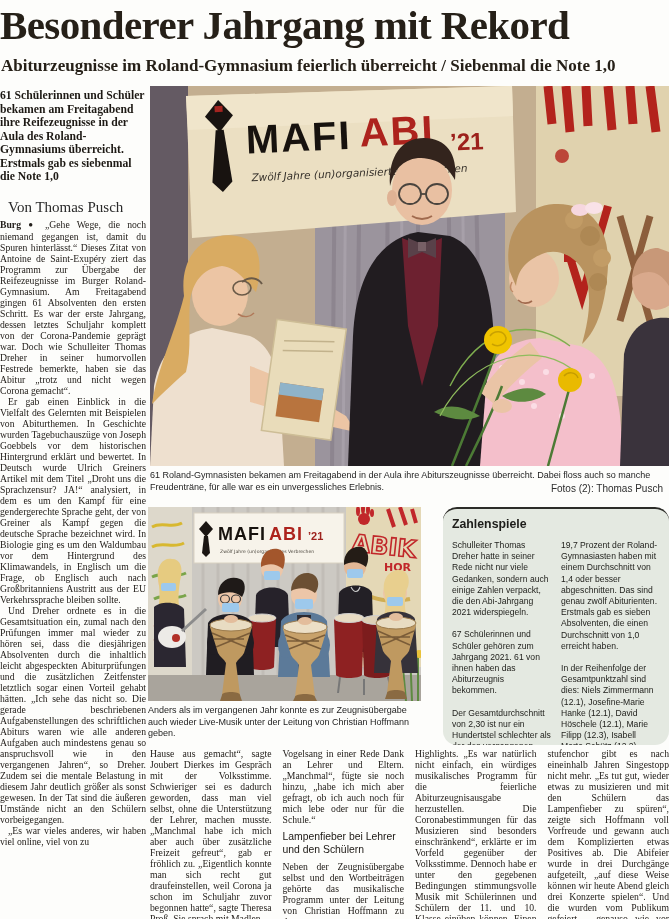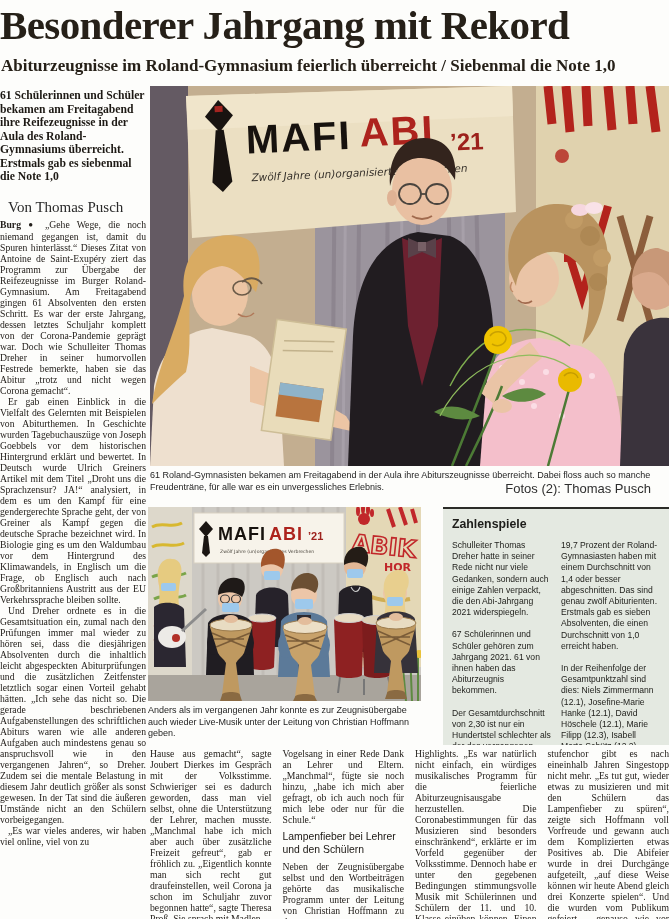--- a/index.html
+++ b/index.html
@@ -28,27 +28,27 @@
   .dateline { font-weight:700;font-family:Liberation Serif, serif; }
   .bullet { font-size:8px; position:relative; top:-1px; }
 
   .photo1 { position:absolute; left:150px; top:86px; width:519px; height:380px; display:block; }
   .photo2 { position:absolute; left:148px; top:507px; width:273px; height:194px; display:block; }
 
   .caption { position:absolute; font-family:"Liberation Sans", sans-serif;
              font-size:9px; line-height:11.6px; color:#1e1e1e; }
   .caption1 { left:150px; top:470px; width:519px; height:26px; }
   .caption2 { left:148px; top:705px; width:273px; }
-  .credit { position:absolute; right:18px; bottom:1px; font-size:13px; color:#2e2e2e;
+  .credit { position:absolute; right:6px; bottom:1px; font-size:10px; color:#2e2e2e;
             background:#fdfdfb; padding-left:6px; }
 
   .numbox {
     position:absolute; left:443px; top:507px; width:226px; height:238px;
     background:#e4e9e1; border-top:2px solid #2c2c28; padding:6px 9px 6px 9px;
-    font-family:"Liberation Sans", sans-serif; overflow:hidden;
+    font-family:"Liberation Sans", sans-serif; overflow:hidden;border-radius:14px;
   }
   .numbox h3 { font-size:12.3px; font-weight:700; color:#1d1d1a; margin:2px 0 9px 0; }
   .numbox .cols { display:flex; gap:10px; }
   .numbox .c { flex:1; font-size:8.6px; line-height:11.2px; color:#23231f; }
   .numbox p { margin:0 0 11px 0; }
   .numbox p.tight { margin-bottom:0; }
 
   .bottom { position:absolute; left:150px; top:748px; width:519px; height:171px;
             display:flex; gap:11px; overflow:hidden; }
   .bcol { flex:1; font-size:9.7px; line-height:11px; text-align:justify;

